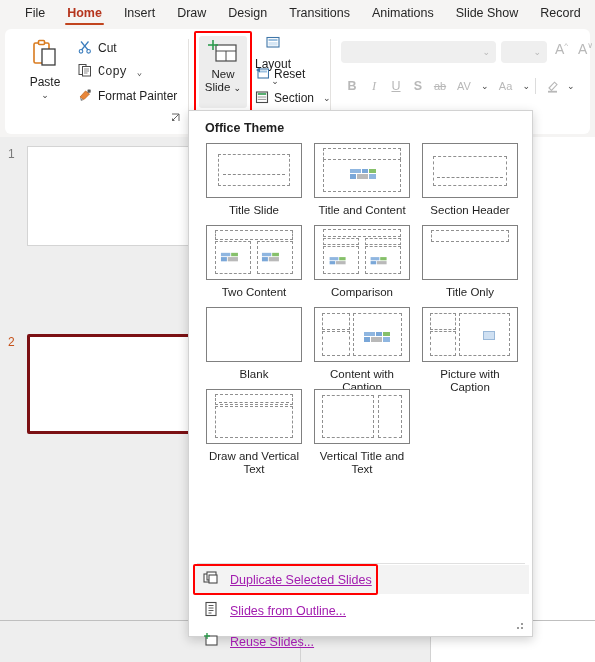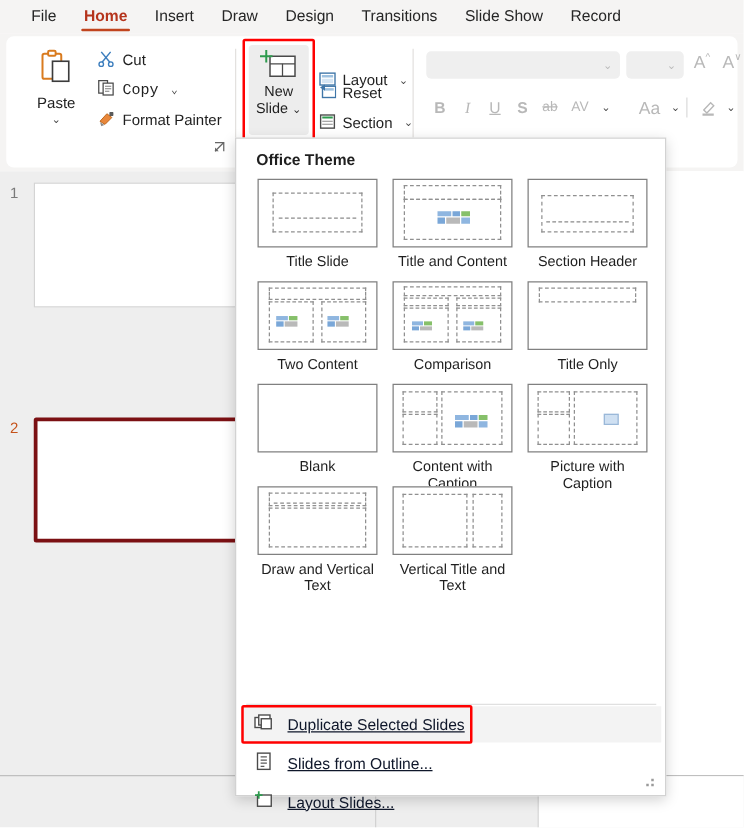--- a/index.html
+++ b/index.html
@@ -78,21 +78,21 @@
   }
   #newslide-hl{
     position:absolute; left:1px; top:-2px; width:58px; height:82px;
     border:2px solid #ff0000; border-radius:2px; pointer-events:none;
   }
   .ns-label{ font-size:11.5px; color:#1f1f1f; line-height:13px; }
   .slides-item{
     position:absolute; left:62px; height:22px; display:flex; align-items:center; gap:5px;
     font-size:12px; color:#1f1f1f;
   }
-  #layout-item{ top:20px; }
+  #layout-item{ top:2px;flex-direction:column; }
   #reset-item{ top:30px; }
   #section-item{ top:54px; }
 
   
   #font-group{ position:absolute; left:330px; top:4px; width:250px; height:97px; color:#b8b8b8; }
   .combo{
     position:absolute; background:#efefef; border-radius:4px; height:22px;
     display:flex; align-items:center; justify-content:flex-end; padding-right:6px;
   }
   #font-name-combo{ left:6px; top:8px; width:155px; }
@@ -180,21 +180,21 @@
   .cg-b2{ position:absolute; background:#7aa7d8; }
   .cg-g{ position:absolute; background:#86c06a; }
   .cg-gr{ position:absolute; background:#b9b9b9; }
   .picglyph{ position:absolute; width:12px; height:9px; background:#cfe0f2; border:1px solid #9ab8d8; }
 
   
   #dd-sep{ position:absolute; left:8px; top:452px; width:328px; height:1px; background:#e0e0e0; }
   .dd-item{
     position:absolute; left:4px; width:336px; height:29px;
     display:flex; align-items:center; gap:11px; padding-left:10px;
-    font-size:12.5px; color:#0f172a;
+    font-size:12.5px; color:#a21caf;
   }
   #dup-item{ top:454px; background:#f3f3f3; }
   #outline-item{ top:485px; }
   #reuse-item{ top:516px; }
   #dup-hl{
     position:absolute; left:4px; top:453px; width:185px; height:31px;
     border:2px solid #ff0000; border-radius:2px; pointer-events:none;
   }
   .dd-underline{ text-decoration:underline; }
   #resize-grip{
@@ -206,20 +206,21 @@
 </head>
 <body>
 
 <div id="tabbar">
   <div class="tab">File</div>
   <div class="tab active">Home</div>
   <div class="tab">Insert</div>
   <div class="tab">Draw</div>
   <div class="tab">Design</div>
   <div class="tab">Transitions</div>
+  <div class="tab">Animations</div>
   <div class="tab">Slide Show</div>
   <div class="tab">Record</div>
 </div>
 
 <div id="ribbon">
  <div id="ribbon-card">
 
   <div id="clipboard-group">
     <div id="paste-btn">
       <span class="icon">
@@ -351,21 +352,21 @@
     <div id="font-row2">
       <div class="fbtn b">B</div>
       <div class="fbtn i">I</div>
       <div class="fbtn u">U</div>
       <div class="fbtn s">S</div>
       <div class="fbtn strike">ab</div>
       <div class="fbtn" style="width:26px;font-size:11px;">
             <span>AV</span>
           </div>
       <div class="chev">⌄</div>
-      <div class="fbtn" style="width:26px;font-size:14px;margin-left:18px;">
+      <div class="fbtn" style="width:26px;font-size:11px;margin-left:4px;">
             <span>Aa</span>
           </div>
       <div class="chev">⌄</div>
       <div class="sep-v"></div>
       <div class="fbtn">
         <svg width="15" height="15" viewBox="0 0 15 15">
           <path d="M4 9 L9.5 3.2 L12 5.6 L6.5 11.4 Z" fill="none" stroke="#b8b8b8" stroke-width="1.1"></path>
           <rect x="3" y="11.8" width="9" height="1.8" fill="#b8b8b8"></rect>
         </svg>
       </div>
@@ -564,21 +565,21 @@
   </div>
 
   <div class="dd-item" id="reuse-item">
     <span class="icon">
       <svg width="16" height="16" viewBox="0 0 16 16">
         <rect x="3" y="4" width="11" height="9" fill="#fff" stroke="#4a4a4a" stroke-width="1.1"></rect>
         <line x1="4" y1="1" x2="4" y2="7" stroke="#2e9b4e" stroke-width="1.4"></line>
         <line x1="1" y1="4" x2="7" y2="4" stroke="#2e9b4e" stroke-width="1.4"></line>
       </svg>
     </span>
-    <span class="dd-underline">Layout Slides...</span>
+    <span class="dd-underline">Reuse Slides...</span>
   </div>
 
   <div id="resize-grip">
     <svg width="10" height="10" viewBox="0 0 10 10">
       <rect x="6" y="2" width="2" height="2" fill="#9a9a9a"></rect>
       <rect x="2" y="6" width="2" height="2" fill="#9a9a9a"></rect>
       <rect x="6" y="6" width="2" height="2" fill="#9a9a9a"></rect>
     </svg>
   </div>
 </div>

